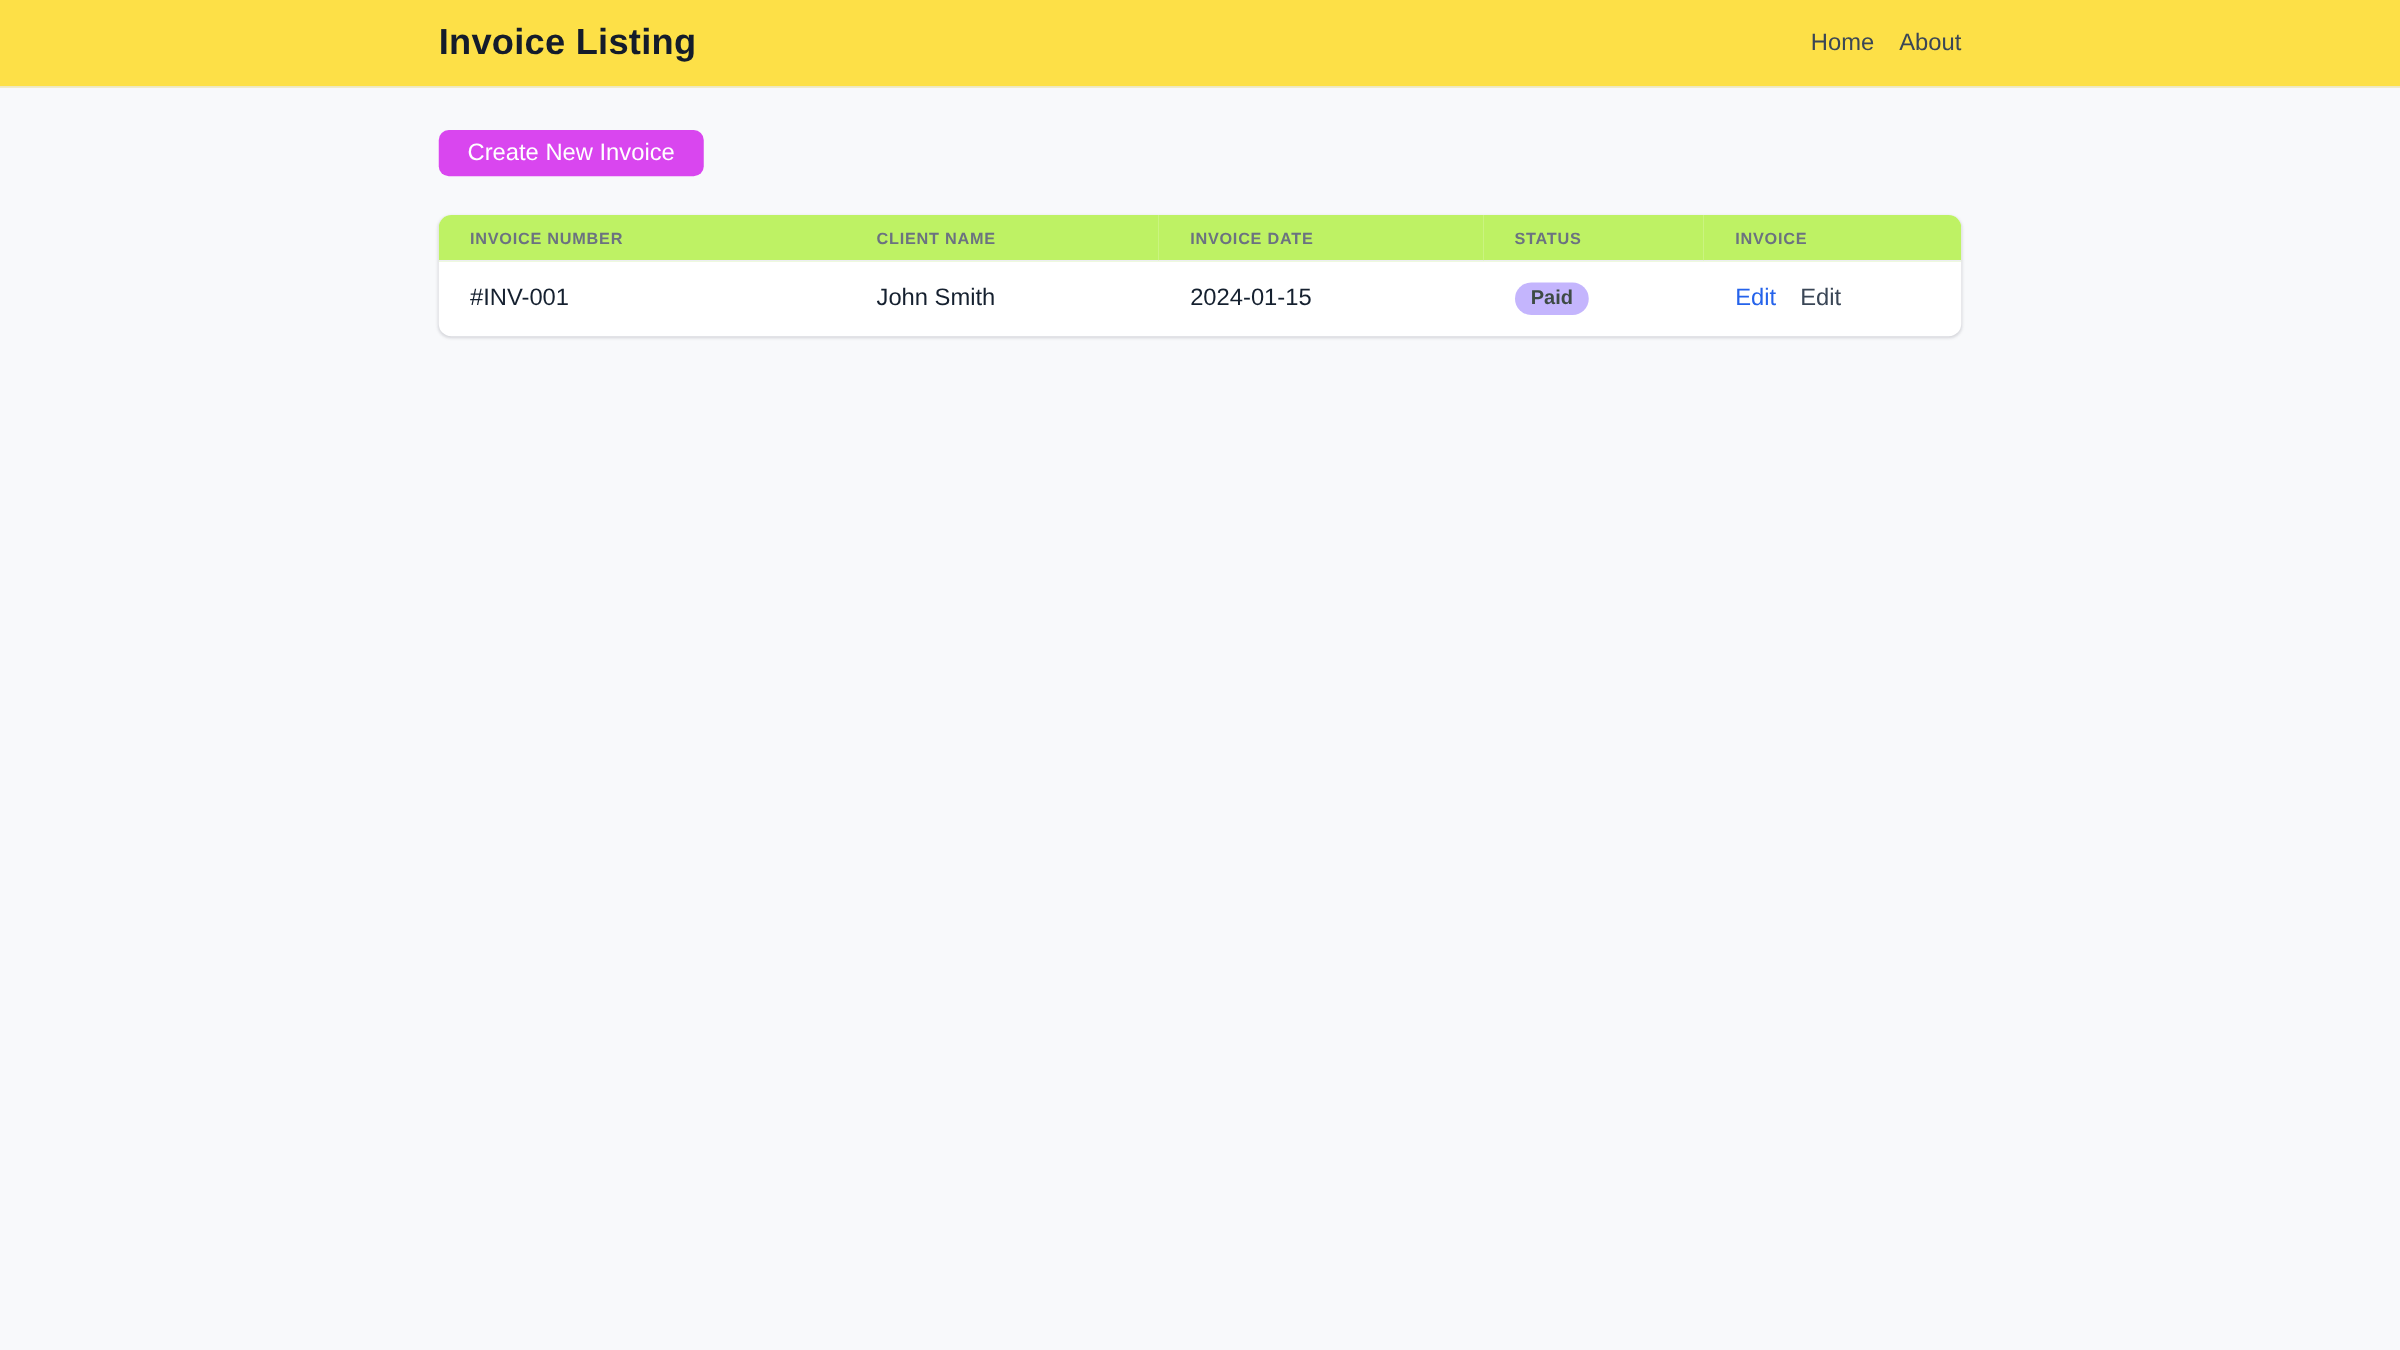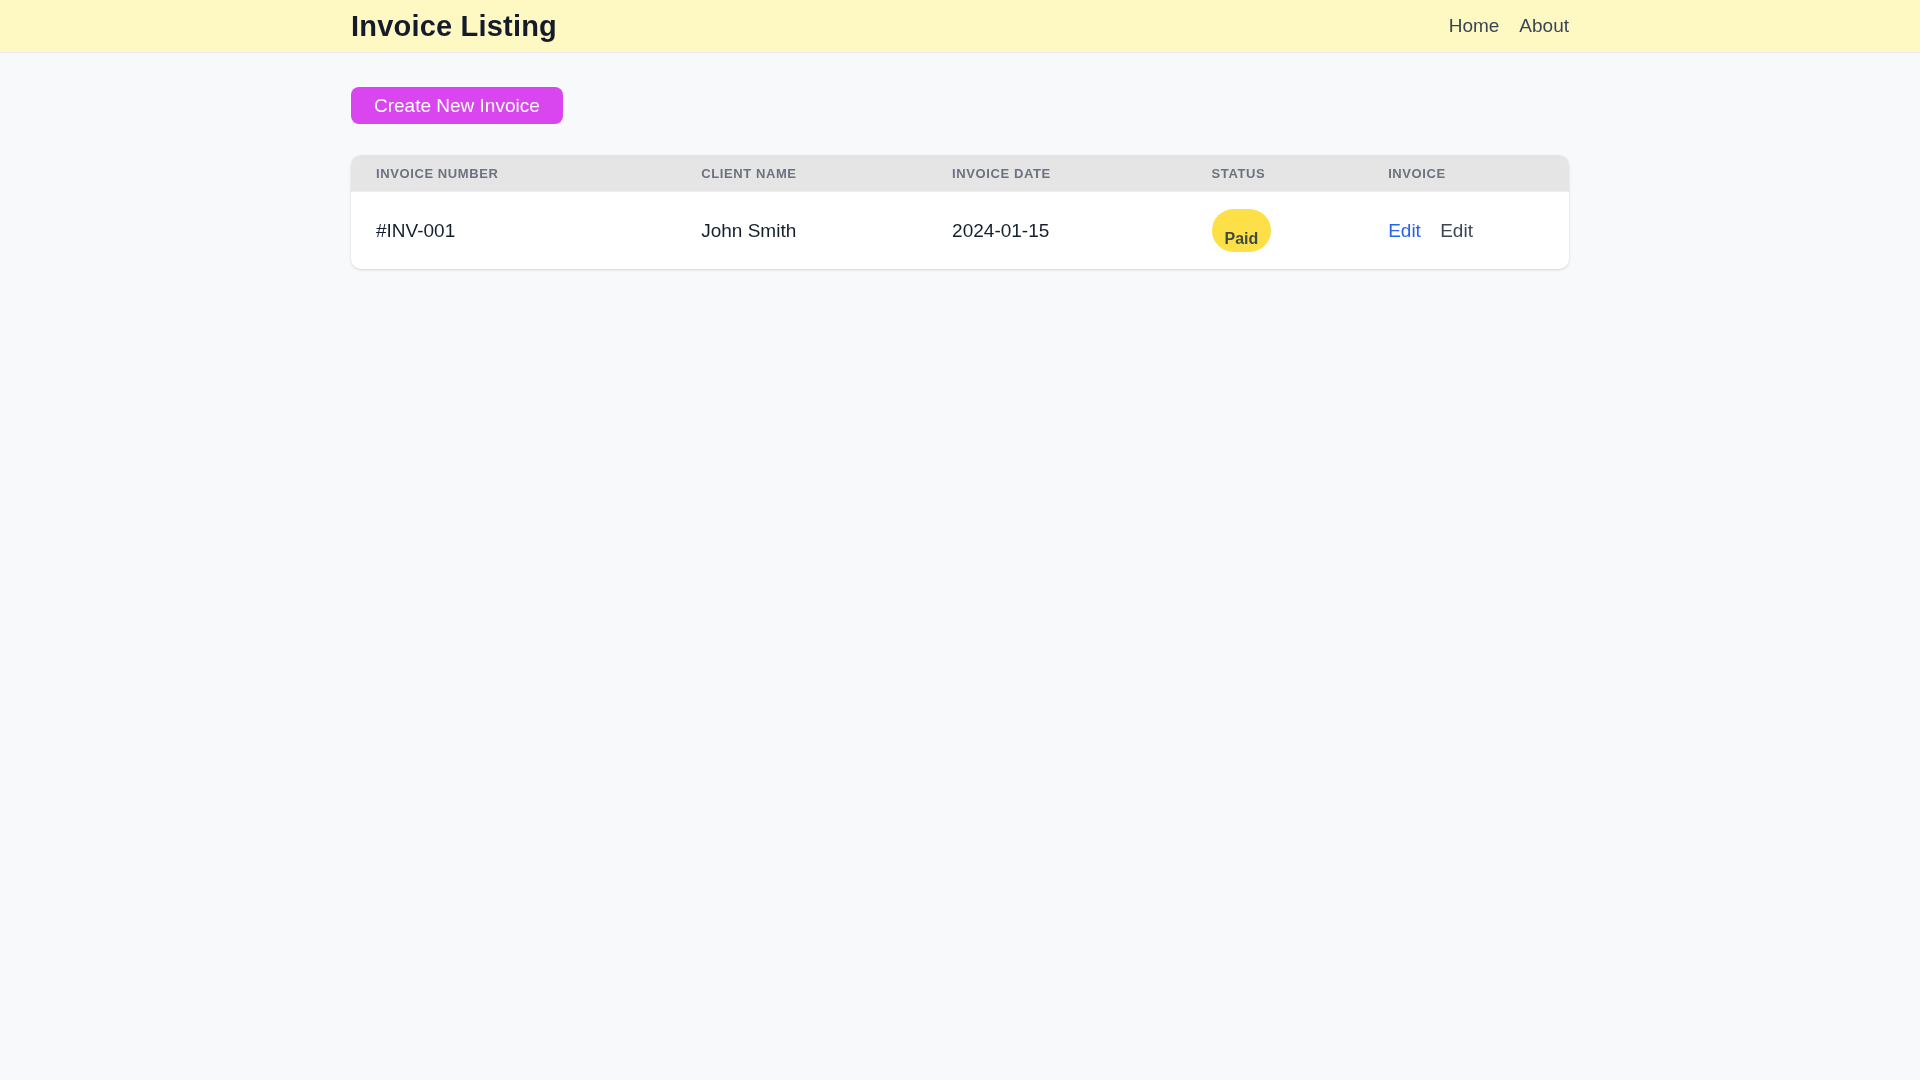--- a/index.html
+++ b/index.html
@@ -6,22 +6,22 @@
   html, body {
     width: 1920px;
     height: 1080px;
     font-family: "Liberation Sans", "DejaVu Sans", sans-serif;
     background: #f8f9fb;
     overflow: hidden;
   }
 
   
   .app-header {
-    height: 53px;
-    background: #fef9c3;
+    height: 70px;
+    background: #fde047;
     border-bottom: 1px solid #e8eaed;
     display: flex;
     align-items: center;
   }
   .container {
     width: 1218px;
     margin: 0 auto;
   }
   .header-inner {
     display: flex;
@@ -67,21 +67,21 @@
     background: #ffffff;
     border-radius: 10px;
     box-shadow: 0 1px 3px rgba(16, 24, 40, 0.10), 0 1px 2px rgba(16, 24, 40, 0.06);
     overflow: hidden;
   }
   table.invoice-table {
     width: 100%;
     border-collapse: collapse;
     table-layout: fixed;
   }
-  .invoice-table thead tr { background: #e5e5e5; }
+  .invoice-table thead tr { background: #bef264; }
   .invoice-table th {
     text-align: left;
     font-size: 13px;
     font-weight: 600;
     color: #6b7280;
     letter-spacing: 0.6px;
     padding: 11px 25px 10px 25px;
   }
   .invoice-table td {
     border-top: 1px solid #eceef1;
@@ -91,25 +91,25 @@
     vertical-align: middle;
   }
   .col-number  { width: 26.7%; }
   .col-client  { width: 20.6%; }
   .col-date    { width: 21.3%; }
   .col-status  { width: 14.5%; }
   .col-actions { width: 16.9%; }
 
   .status-badge {
     display: inline-block;
-    background: #fde047;
+    background: #c4b5fd;
     color: #3e4b45;
     font-size: 16px;
     font-weight: bold;
-    padding: 20px 13px 4px 13px;
+    padding: 3px 13px 4px 13px;
     border-radius: 999px;
     line-height: 1.2;
   }
   .action-link {
     text-decoration: none;
     cursor: pointer;
     font-size: 19px;
   }
   .action-edit { color: #2563eb; margin-right: 14px; }
   .action-send { color: #3a4656; }

